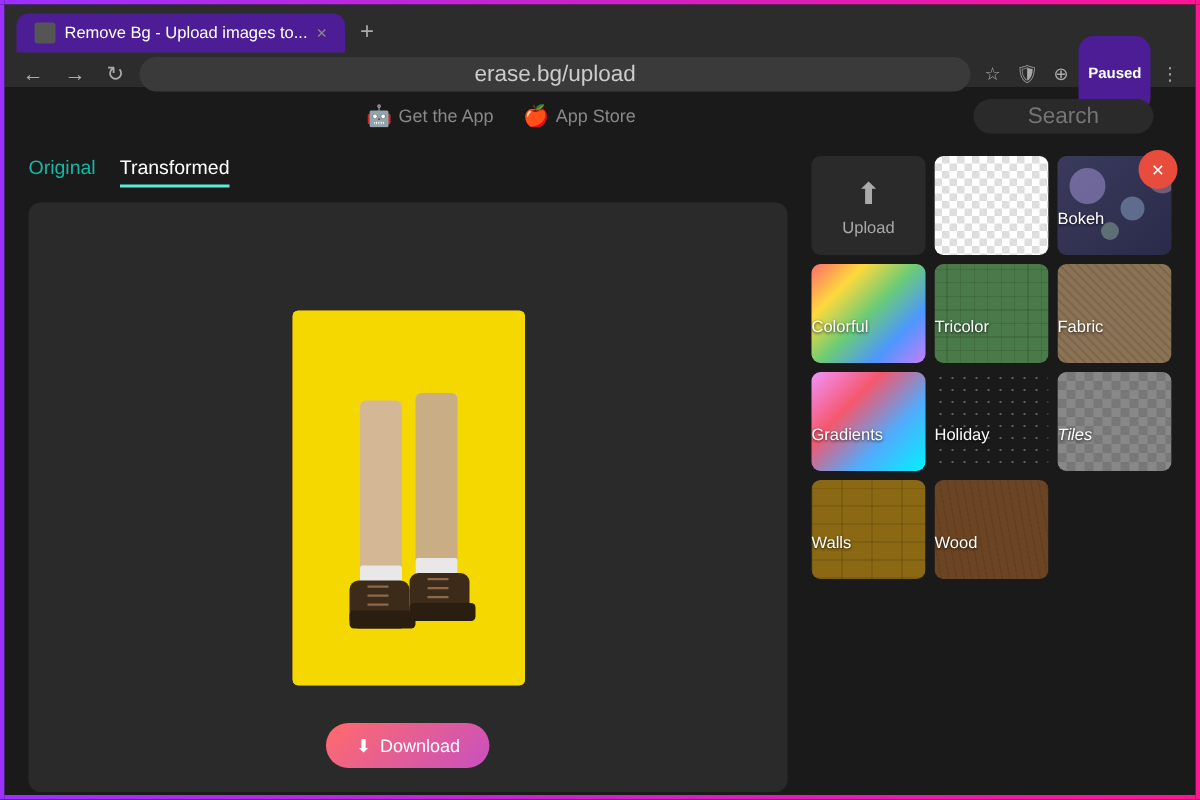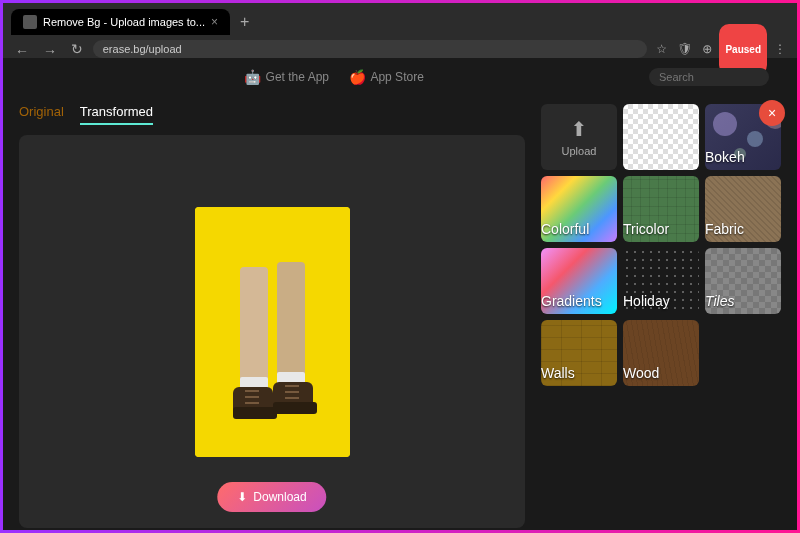--- a/index.html
+++ b/index.html
@@ -34,21 +34,21 @@
       background: #3c3c3c;
       border-radius: 8px 8px 0 0;
       padding: 4px 12px;
       font-size: 11px;
       color: #ccc;
       gap: 6px;
       height: 26px;
       min-width: 160px;
     }
     .browser-tab.active {
-      background: #000000;
+      background: #4c1d95;
       color: #fff;
     }
     .tab-favicon {
       width: 14px;
       height: 14px;
       background: #555;
       border-radius: 2px;
     }
     .tab-close {
       margin-left: auto;
@@ -79,38 +79,39 @@
       cursor: pointer;
       padding: 2px 4px;
     }
     .address-bar {
       flex: 1;
       background: #3a3a3a;
       border: none;
       border-radius: 12px;
       padding: 3px 10px;
       color: #ccc;
-      font-size: 11px;
+      font-size: 15px;
       outline: none;
+      text-align: center;
     }
     .browser-actions {
       display: flex;
       align-items: center;
       gap: 4px;
     }
     .browser-action-btn {
       background: none;
       border: none;
       color: #aaa;
       font-size: 12px;
       cursor: pointer;
       padding: 2px 3px;
     }
     .paused-badge {
-      background: #ef4444;
+      background: #4c1d95;
       color: white;
       font-size: 10px;
       padding: 20px 6px;
       border-radius: 10px;
       font-weight: 600;
     }
 
     
     .app-container {
       background: #1a1a1a;
@@ -174,21 +175,21 @@
       display: flex;
       flex-direction: column;
     }
     .tabs-row {
       display: flex;
       gap: 16px;
       margin-bottom: 10px;
     }
     .tab-item {
       font-size: 13px;
-      color: #a16207;
+      color: #14b8a6;
       cursor: pointer;
       padding-bottom: 4px;
     }
     .tab-item.active {
       color: #fff;
       border-bottom: 2px solid #5eead4;
     }
     .image-preview-container {
       background: #2a2a2a;
       border-radius: 8px;
@@ -277,26 +278,26 @@
     }
     .bg-item {
       position: relative;
       border-radius: 6px;
       overflow: hidden;
       cursor: pointer;
       height: 66px;
     }
     .bg-item-label {
       color: white;
-      font-size: 14px;
+      font-size: 11px;
       font-weight: 500;
       text-shadow: 0 1px 2px rgba(0,0,0,0.8);
       z-index: 2;
       position: absolute;
-      bottom: 5px;
+      bottom: 18px;
     }
 
     
     .upload-item {
       background: #2a2a2a;
       display: flex;
       flex-direction: column;
       align-items: center;
       justify-content: center;
       gap: 4px;

